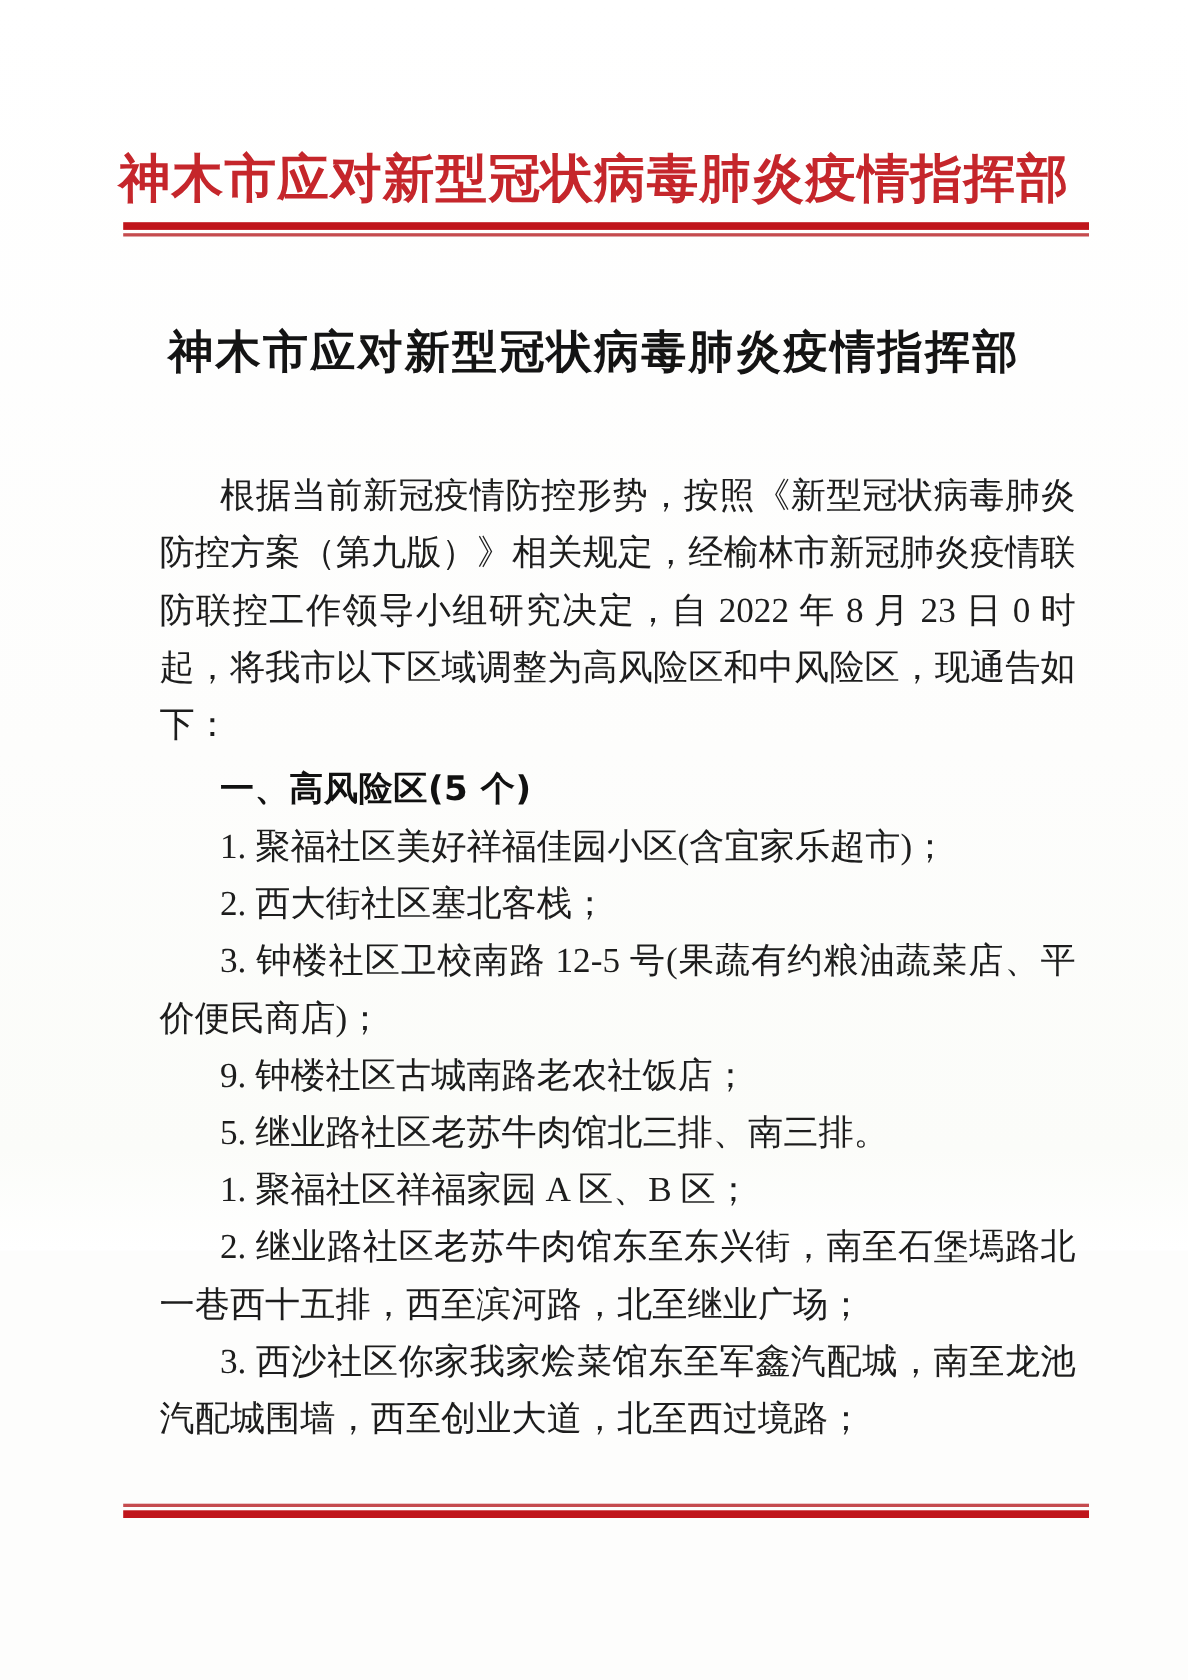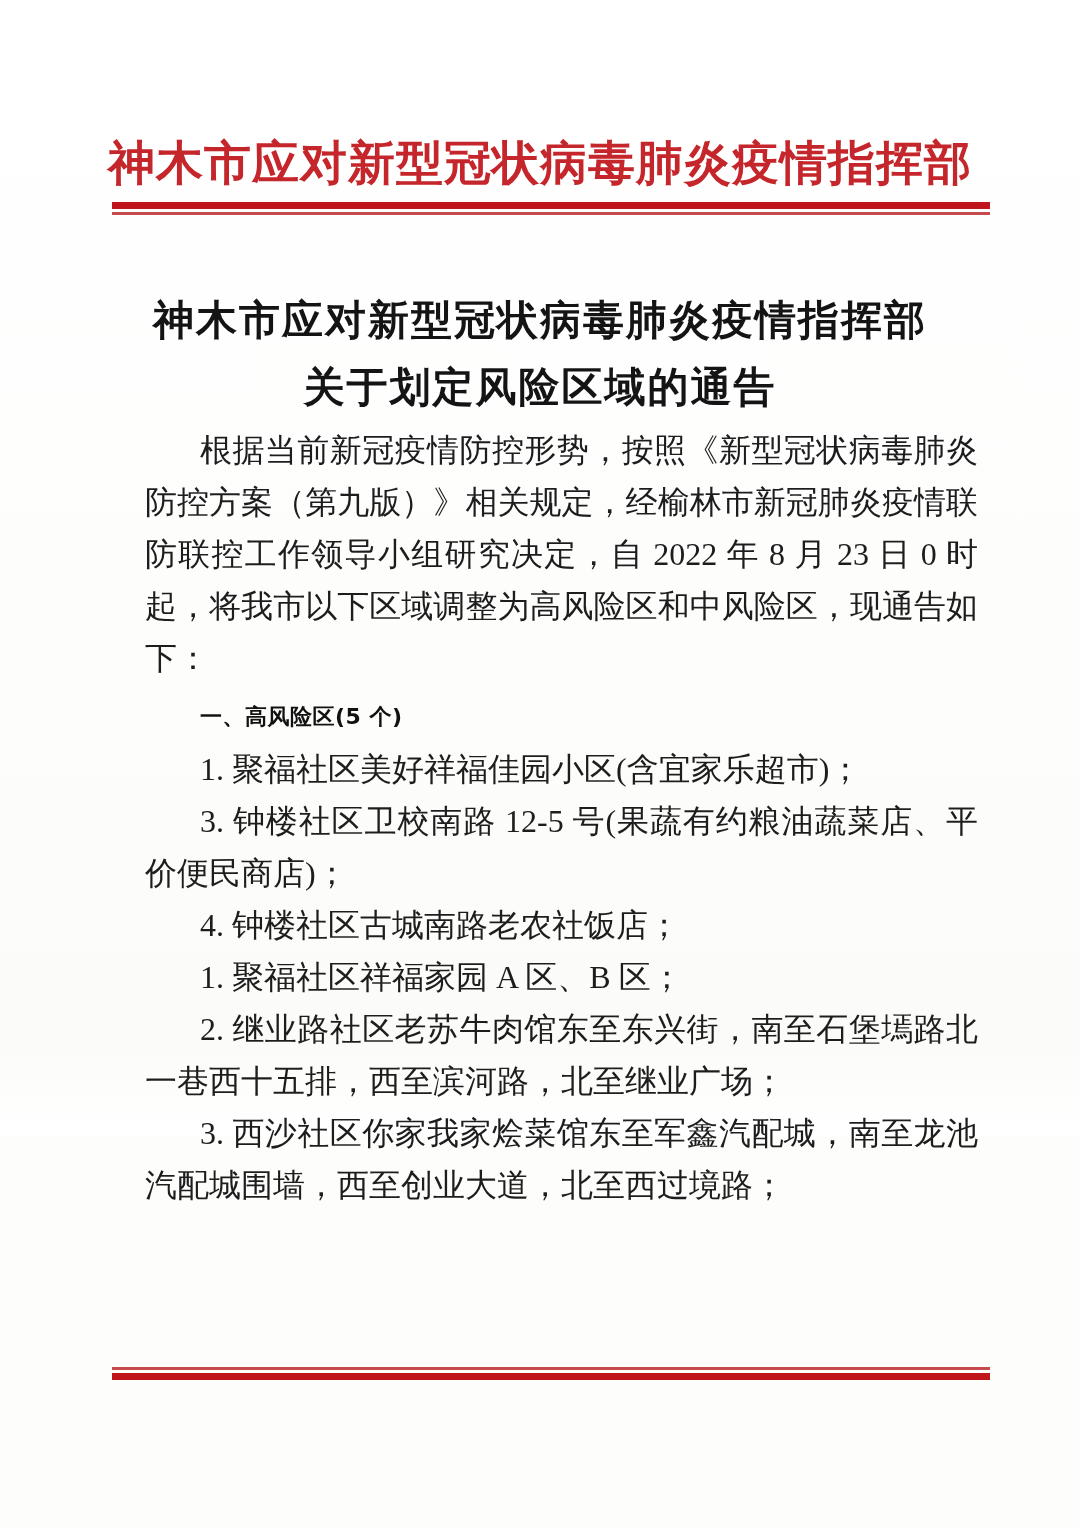--- a/index.html
+++ b/index.html
@@ -78,21 +78,21 @@
     font-family: "Liberation Serif", "DejaVu Serif", serif;
   }
   .doc-body p {
     margin: 0;
     text-indent: 55px;
     font-family: Liberation Serif, serif;
   }
   .doc-body h3.section-heading {
     margin: 7px 0 0 0;
     text-indent: 55px;
-    font-size: 22px;
+    font-size: 31px;
     line-height: 52px;
     font-weight: 700;
     color: #111;
     font-family: "DejaVu Sans", "Liberation Sans", sans-serif;
     letter-spacing: 0.5px;
   }
 </style>
 </head>
 <body>
 
@@ -101,32 +101,33 @@
   <div class="letterhead">神木市应对新型冠状病毒肺炎疫情指挥部</div>
 
   <div class="rule rule-top">
     <div class="bar-thick"></div>
     <div class="bar-gap"></div>
     <div class="bar-thin"></div>
   </div>
 
   <div class="doc-title">
     <div>神木市应对新型冠状病毒肺炎疫情指挥部</div>
-    <div>关于划定风险区域的通告</div>
   </div>
 
   <div class="doc-body">
 
     <p>根据当前新冠疫情防控形势，按照《新型冠状病毒肺炎防控方案（第九版）》相关规定，经榆林市新冠肺炎疫情联防联控工作领导小组研究决定，自 2022 年 8 月 23 日 0 时起，将我市以下区域调整为高风险区和中风险区，现通告如下：</p>
 
     <h3 class="section-heading">一、高风险区(5 个)</h3>
 
     <p>1. 聚福社区美好祥福佳园小区(含宜家乐超市)；</p>
+    <p>2. 西大街社区塞北客栈；</p>
     <p>3. 钟楼社区卫校南路 12-5 号(果蔬有约粮油蔬菜店、平价便民商店)；</p>
-    <p>4. 钟楼社区古城南路老农社饭店；</p>
+    <p>9. 钟楼社区古城南路老农社饭店；</p>
+    <p>5. 继业路社区老苏牛肉馆北三排、南三排。</p>
 
 
     <p>1. 聚福社区祥福家园 A 区、B 区；</p>
     <p>2. 继业路社区老苏牛肉馆东至东兴街，南至石堡墕路北一巷西十五排，西至滨河路，北至继业广场；</p>
     <p>3. 西沙社区你家我家烩菜馆东至军鑫汽配城，南至龙池汽配城围墙，西至创业大道，北至西过境路；</p>
 
   </div>
 
   <div class="rule rule-bottom">
     <div class="bar-thin"></div>

